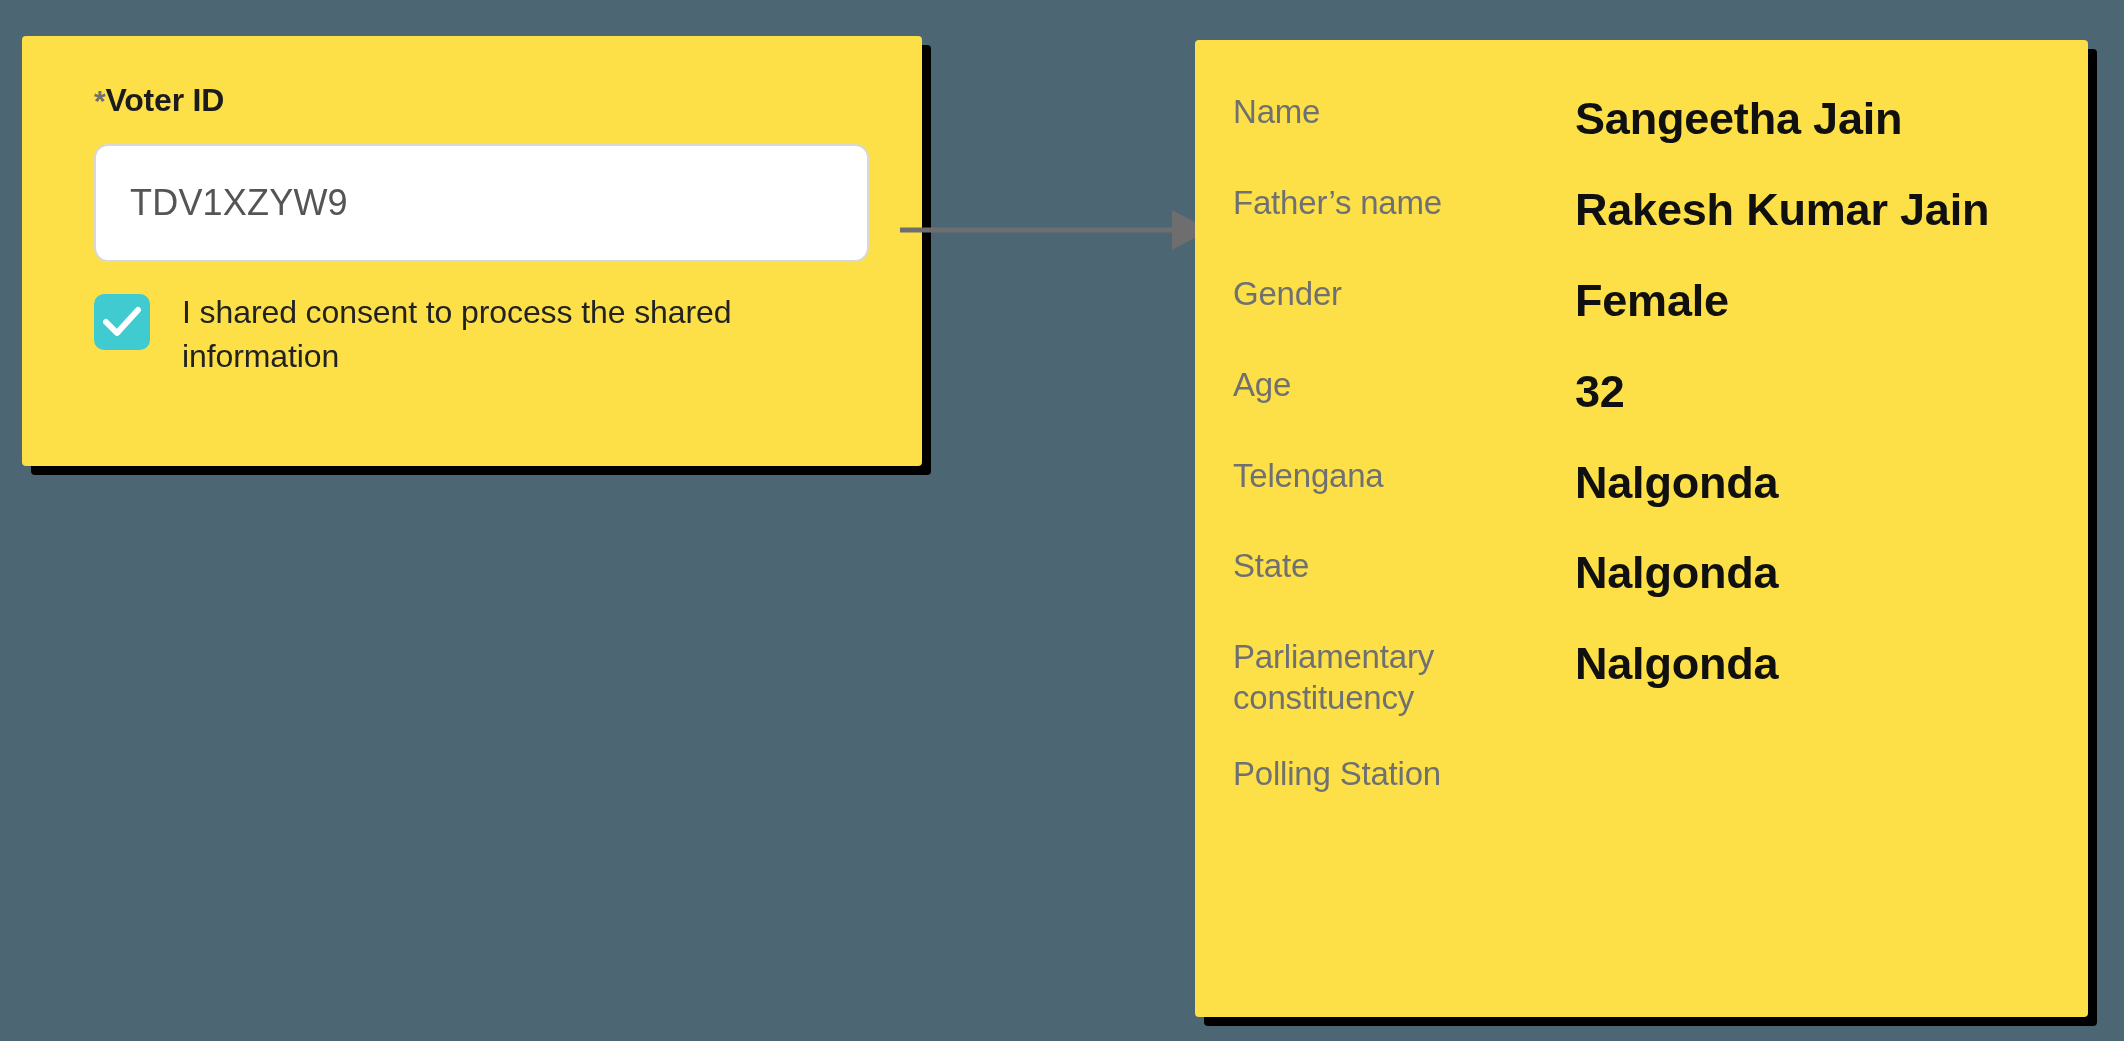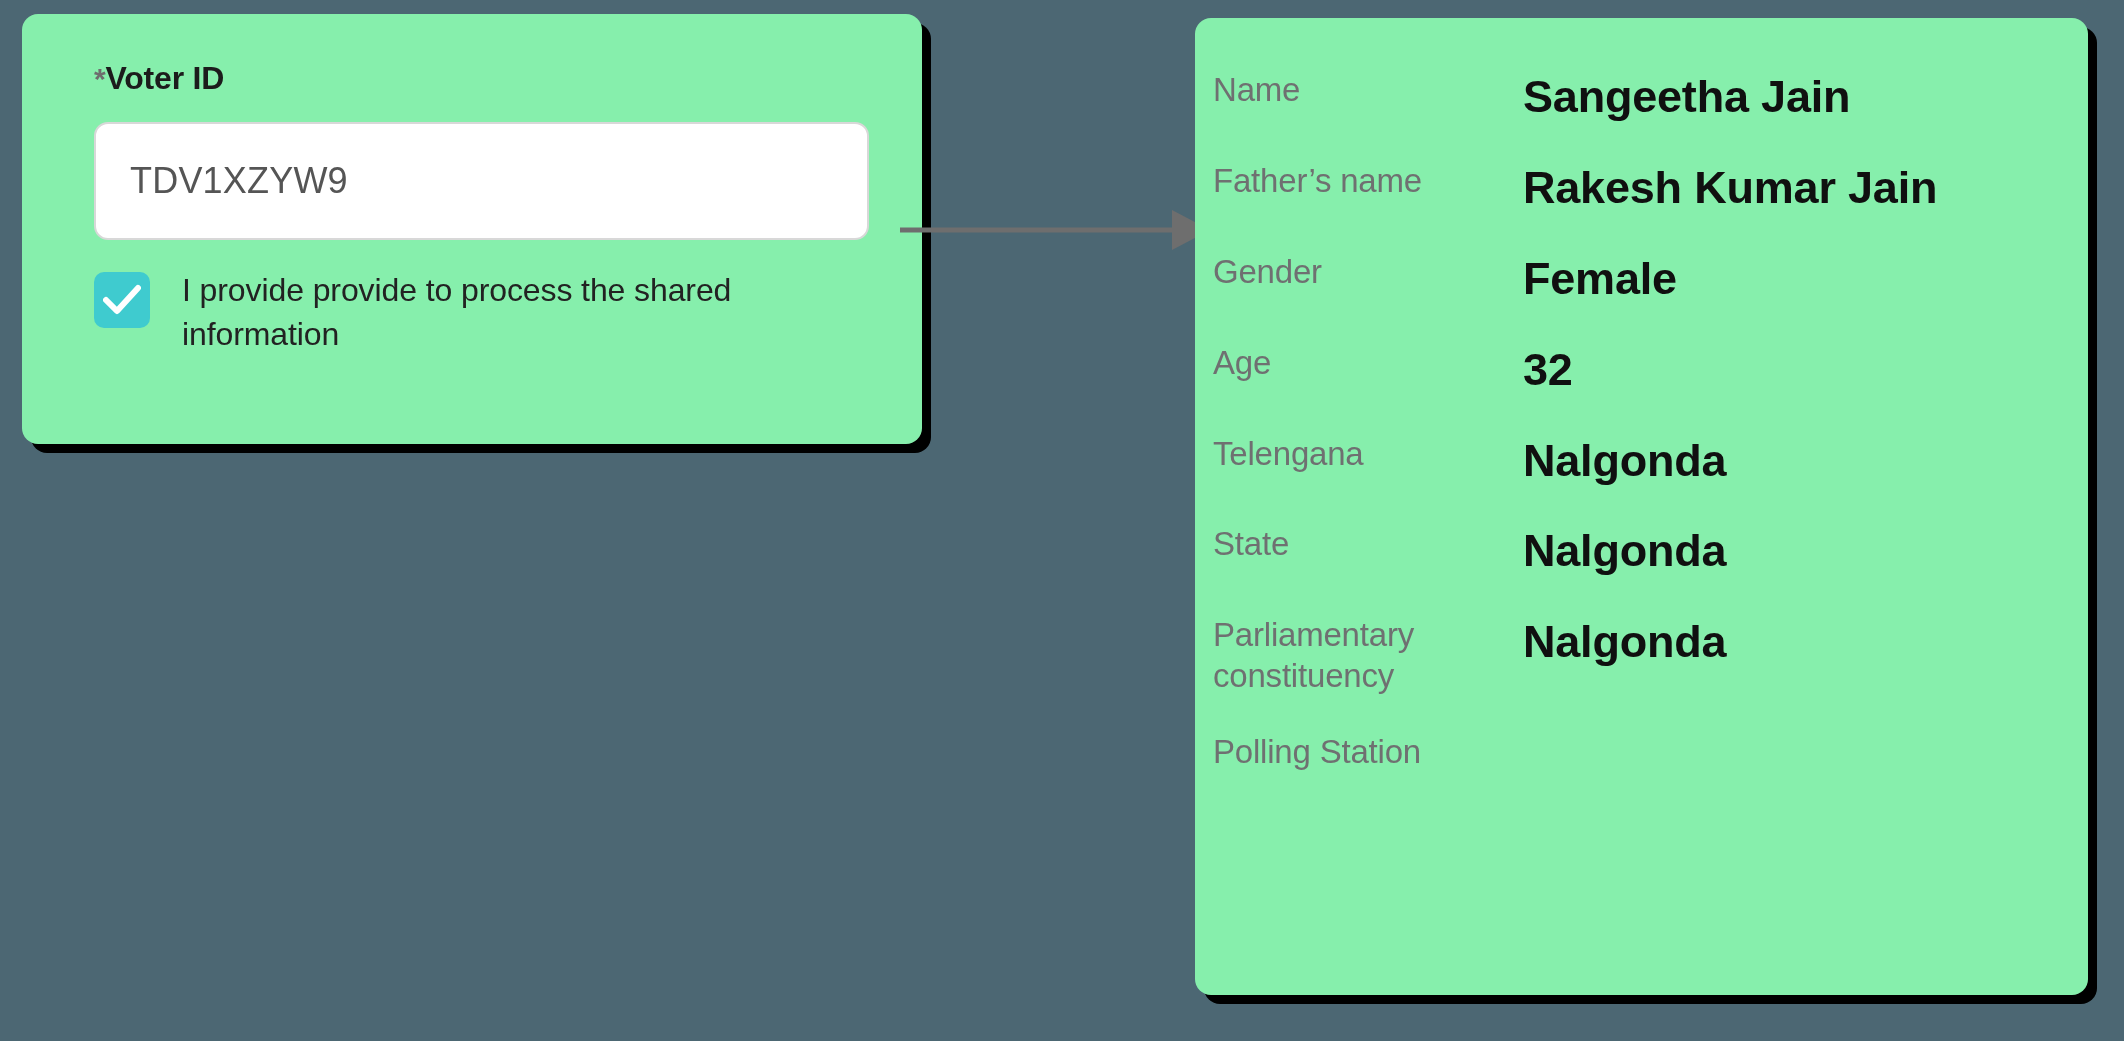--- a/index.html
+++ b/index.html
@@ -17,24 +17,25 @@
   }
 
   .stage {
     position: absolute;
     inset: 0;
   }
 
   
   .card {
     position: absolute;
-    background: #86efac;
-    border-radius: 16px;
+    background: #fde047;
+    border-radius: 4px;
     box-shadow: 9px 9px 0 0 #000000;
     box-sizing: border-box;
+    margin-top: 22px;
   }
 
   #form-card {
     left: 22px;
     top: 14px;
     width: 900px;
     height: 430px;
     padding: 48px 62px 0 62px;
   }
 
@@ -111,22 +112,23 @@
     line-height: 1.38;
     color: #222222;
     letter-spacing: -0.1px;
     max-width: 700px;
   }
 
   
   .detail-row {
     display: flex;
     align-items: flex-start;
-    padding: 0 0 0 18px;
+    padding: 0 0 0 38px;
     margin-bottom: 36px;
+    gap: 32px;
   }
   .detail-row:last-child { margin-bottom: 0; }
 
   .detail-label {
     flex: 0 0 310px;
     font-size: 33px;
     line-height: 1.22;
     color: #6f7071;
     font-weight: 400;
     letter-spacing: -0.2px;
@@ -163,21 +165,21 @@
     </label>
 
     <input class="text-input" type="text" value="TDV1XZYW9" placeholder="Enter Voter ID" style="">
 
     <div class="consent-row">
       <span class="checkbox" style="background: rgb(63, 203, 207);">
         <svg viewBox="0 0 38 32" aria-hidden="true">
           <path d="M3 16 L14 27 L35 4" fill="none" stroke="#ffffff" stroke-width="6" stroke-linecap="round" stroke-linejoin="round"></path>
         </svg>
       </span>
-      <span class="consent-text">I provide provide to process the shared information</span>
+      <span class="consent-text">I shared consent to process the shared information</span>
     </div>
 
   </div>
 
   <svg id="connector" viewBox="0 0 310 60" aria-hidden="true">
     <line x1="0" y1="30" x2="278" y2="30" stroke="#6e6e6e" stroke-width="5"></line>
     <polygon points="272,10 310,30 272,50" fill="#6e6e6e"></polygon>
   </svg>
 
   <div class="card" id="details-card">

